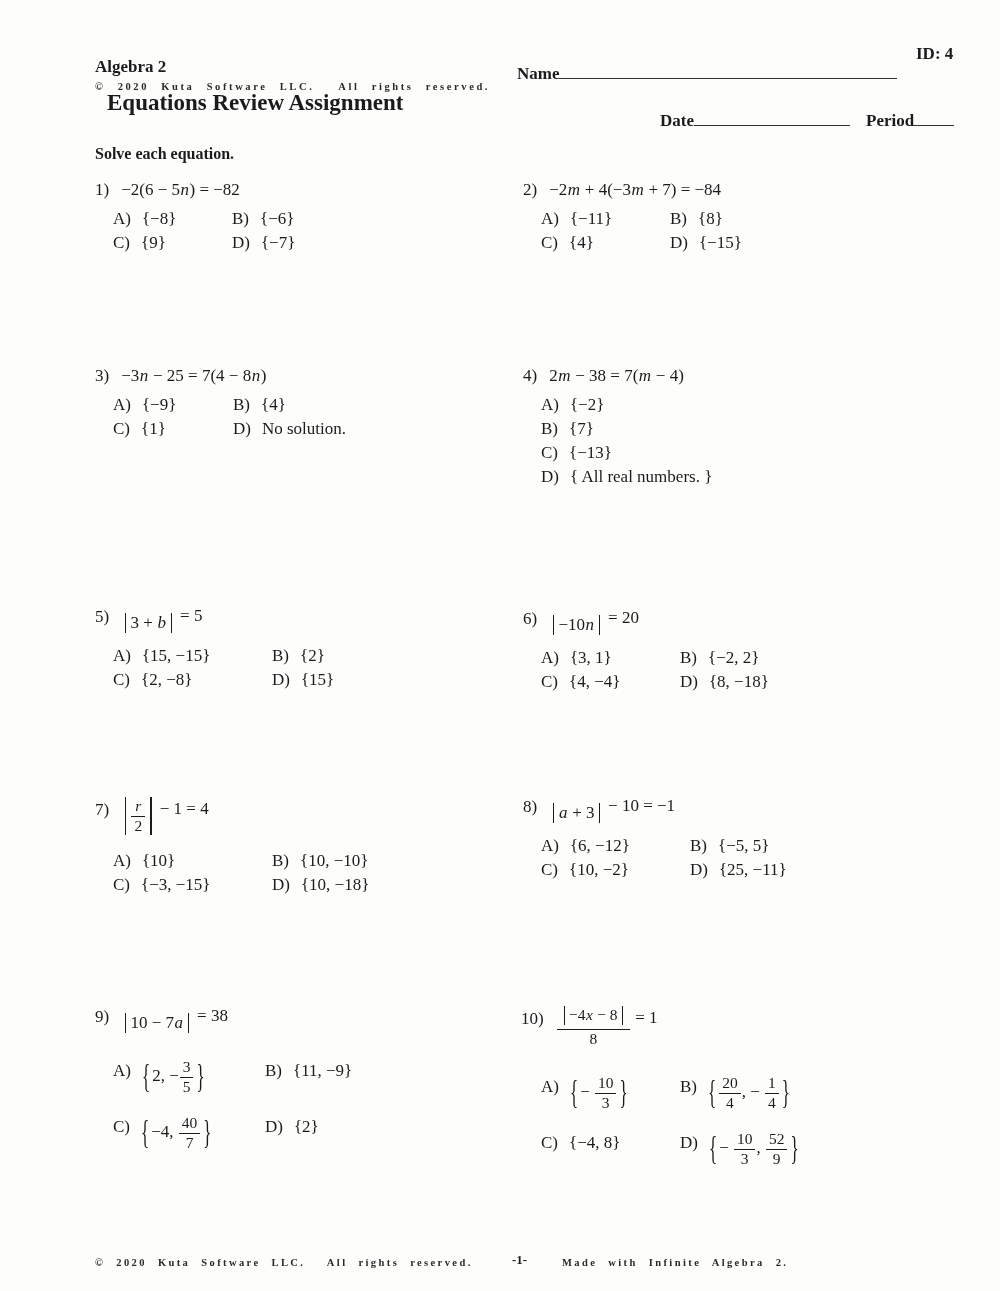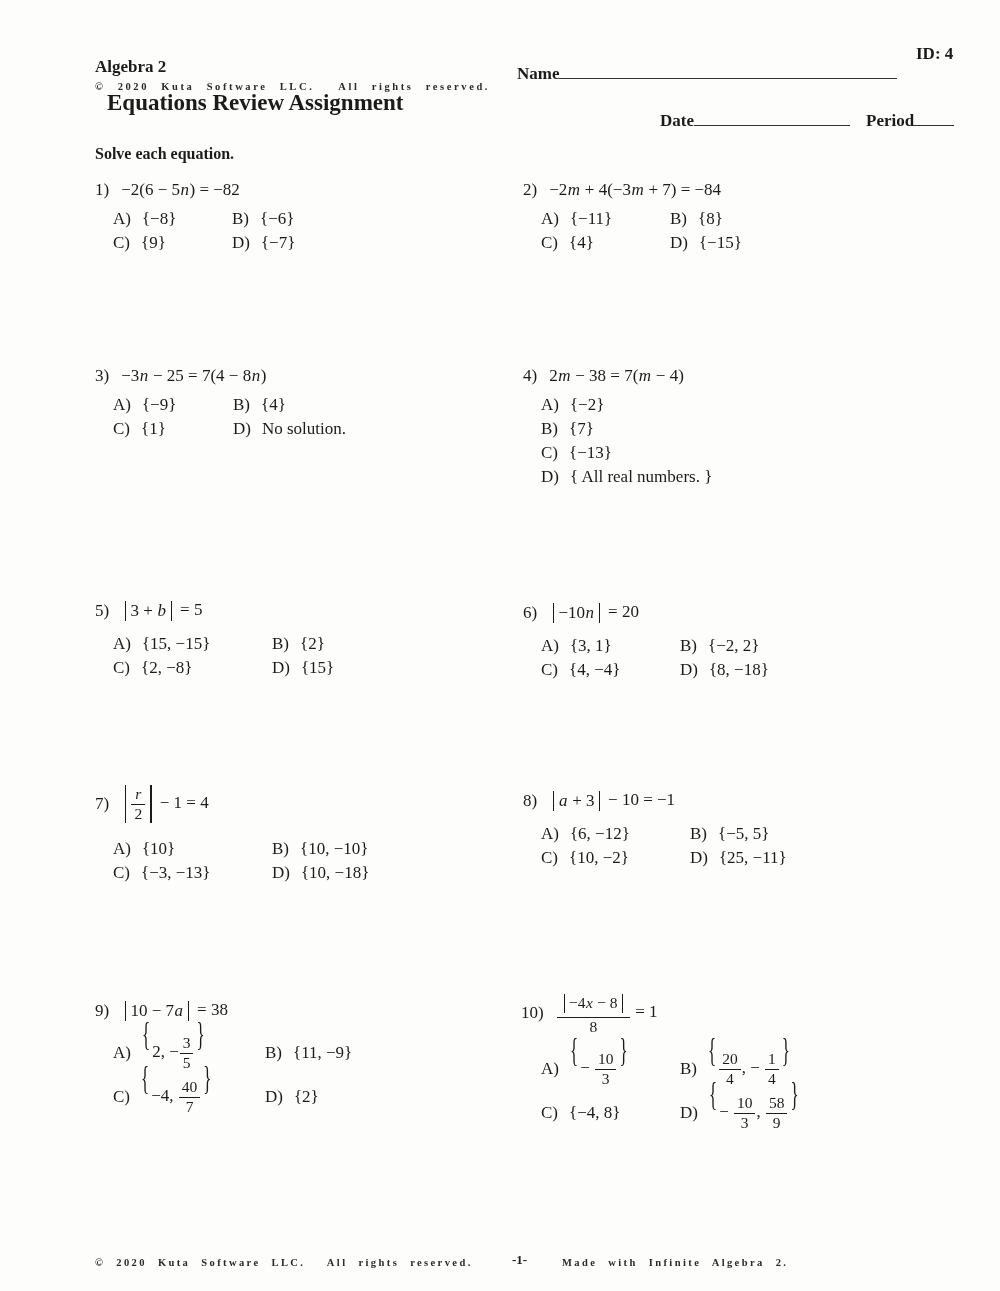--- a/index.html
+++ b/index.html
@@ -13,21 +13,21 @@
   .uline{display:inline-block;border-bottom:1.2px solid #333;height:1.05em;vertical-align:baseline;}
   .instruction{font-size:16px;font-weight:bold;text-align:right;}
   .problem{position:absolute;}
   .eqline{display:flex;align-items:center;font-size:17px;}
   .pnum{margin-right:12px;white-space:pre;}
   .math{font-size:17px;white-space:pre;font-family:Liberation Serif, serif;}
   .vr{font-style:italic;padding:0 .5px;}
   .frac{display:inline-block;vertical-align:middle;text-align:center;font-size:15.5px;line-height:1.2;margin:0 1px;}
   .frac .num{display:block;border-bottom:1.2px solid #1b1b1b;padding:0 3px;}
   .frac .den{display:block;padding:0 3px;}
-  .grp{display:inline-flex;vertical-align:middle;}
+  .grp{display:inline-flex;align-items:center;vertical-align:middle;margin-top:12px;}
   .grp.abs{padding:4px 0;}
   .grp .bar{align-self:stretch;width:1.3px;background:#1b1b1b;margin:0 4px;}
   .grp .inner{white-space:pre;}
   .grp.set .inner{padding:0 2px;}
   .brace{display:inline-block;transform-origin:center;font-weight:400;}
   .choices{display:grid;margin-top:9px;margin-left:18px;row-gap:4px;justify-content:start;align-items:center;}
   .choices.two{grid-template-columns:var(--c1,150px) auto;}
   .choices.one{grid-template-columns:auto;}
   .choice{display:flex;align-items:center;font-size:17px;}
   .clabel{margin-right:11px;white-space:pre;}
@@ -216,21 +216,21 @@
       <div class="choice">
           <span class="clabel">A)</span>
           <span class="math">{10}</span>
         </div>
       <div class="choice">
           <span class="clabel">B)</span>
           <span class="math">{10, −10}</span>
         </div>
       <div class="choice">
           <span class="clabel">C)</span>
-          <span class="math">{−3, −13}</span>
+          <span class="math">{−3, −15}</span>
         </div>
       <div class="choice">
           <span class="clabel">D)</span>
           <span class="math">{10, −18}</span>
         </div>
     </div>
   </div>
 
   <div class="problem" style="left:523px;top:787px;">
     <div class="eqline">
@@ -295,21 +295,21 @@
       <div class="choice">
           <span class="clabel">B)</span>
           <span class="math"><span class="grp set"><span class="brace" style="transform: scaleY(1.94756);">{</span><span class="inner"><span class="frac"><span class="num">20</span><span class="den">4</span></span>, − <span class="frac"><span class="num">1</span><span class="den">4</span></span></span><span class="brace" style="transform: scaleY(1.94756);">}</span></span></span>
         </div>
       <div class="choice">
           <span class="clabel">C)</span>
           <span class="math">{−4, 8}</span>
         </div>
       <div class="choice">
           <span class="clabel">D)</span>
-          <span class="math"><span class="grp set"><span class="brace" style="transform: scaleY(1.94756);">{</span><span class="inner">− <span class="frac"><span class="num">10</span><span class="den">3</span></span>, <span class="frac"><span class="num">58</span><span class="den">9</span></span></span><span class="brace" style="transform: scaleY(1.94756);">}</span></span></span>
+          <span class="math"><span class="grp set"><span class="brace" style="transform: scaleY(1.94756);">{</span><span class="inner">− <span class="frac"><span class="num">10</span><span class="den">3</span></span>, <span class="frac"><span class="num">52</span><span class="den">9</span></span></span><span class="brace" style="transform: scaleY(1.94756);">}</span></span></span>
         </div>
     </div>
   </div>
 
   <div class="abs-pos f-copy" style="left:95px;top:1257px;">© 2020 Kuta Software LLC.  All rights reserved.</div>
   <div class="abs-pos f-page" style="left:512px;top:1252px;">-1-</div>
   <div class="abs-pos f-made" style="left:562px;top:1257px;">Made with Infinite Algebra 2.</div>
 
 </div>
 

